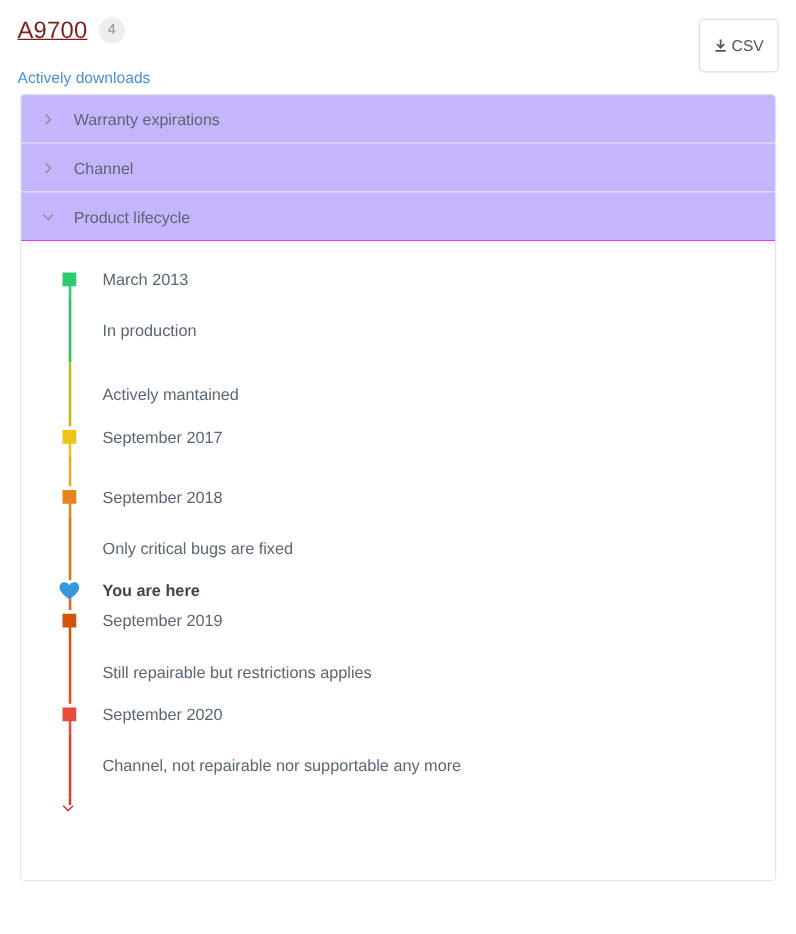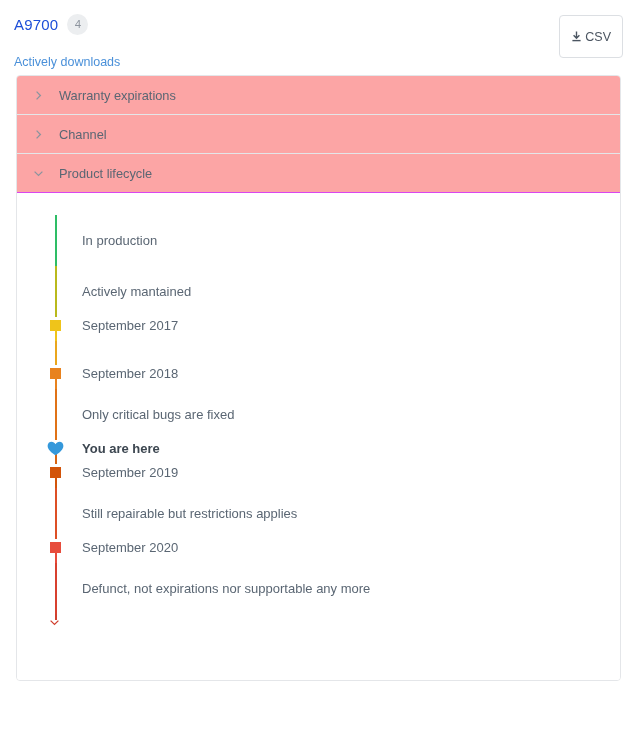--- a/index.html
+++ b/index.html
@@ -33,25 +33,26 @@
   }
   .title-row {
     position: absolute;
     left: 14px;
     top: 14px;
     display: flex;
     align-items: center;
     gap: 9px;
   }
   .page-title {
-    font-size: 15px;
-    color: #1d4ed8;
+    font-size: 19px;
+    color: #7f1d1d;
     font-weight: 400;
     letter-spacing: .2px;
     line-height: 1;
+    text-decoration: underline;
   }
   .count-badge {
     display: inline-flex;
     align-items: center;
     justify-content: center;
     min-width: 21px;
     height: 21px;
     padding: 0 5px;
     box-sizing: border-box;
     border-radius: 11px;
@@ -107,21 +108,21 @@
     border: 1px solid #e4e6e9;
     border-radius: 4px;
     background: #ffffff;
     overflow: hidden;
   }
 
   .acc-header {
     display: flex;
     align-items: center;
     height: 39px;
-    background: #fca5a5;
+    background: #c4b5fd;
     border-bottom: 1px solid #e4e6e9;
     box-sizing: border-box;
     cursor: pointer;
     user-select: none;
   }
   .acc-header:last-child { border-bottom: none; }
   .acc-header.open { border-bottom: 1px solid #d946ef; }
 
   .acc-caret {
     width: 42px;
@@ -263,20 +264,27 @@
       <div class="acc-header open">
         <span class="acc-caret">
           <svg width="11" height="11" viewBox="0 0 11 11" aria-hidden="true">
             <path d="M1.6 3.6 L5.5 7.4 L9.4 3.6" fill="none" stroke="#8d949e" stroke-width="1.3"></path>
           </svg>
         </span>
         <span class="acc-label">Product lifecycle</span>
       </div>
       <div class="acc-body">
         <div class="timeline">
+          <div class="tl-row milestone">
+            <div class="tl-gutter">
+              <div class="tl-line" style="background: rgb(46, 204, 113); top: 8px;"></div>
+              <span class="tl-marker" style="background: rgb(46, 204, 113);"></span>
+            </div>
+            <div class="tl-text">March 2013</div>
+          </div>
           <div class="tl-row phase">
             <div class="tl-gutter">
               <div class="tl-line" style="background: rgb(46, 189, 102);"></div>
             </div>
             <div class="tl-text">In production</div>
           </div>
           <div class="tl-row phase">
             <div class="tl-gutter">
               <div class="tl-line" style="background: rgb(185, 185, 28);"></div>
             </div>
@@ -333,21 +341,21 @@
             <div class="tl-gutter">
               <div class="tl-line" style="background: rgb(231, 76, 60); top: 8px;"></div>
               <span class="tl-marker" style="background: rgb(231, 76, 60);"></span>
             </div>
             <div class="tl-text">September 2020</div>
           </div>
           <div class="tl-row phase">
             <div class="tl-gutter">
               <div class="tl-line" style="background: rgb(216, 64, 47);"></div>
             </div>
-            <div class="tl-text">Defunct, not expirations nor supportable any more</div>
+            <div class="tl-text">Channel, not repairable nor supportable any more</div>
           </div>
           <div class="tl-row tl-end">
             <div class="tl-gutter">
               <div class="tl-line" style="background: rgb(208, 64, 47); bottom: auto; height: 6px;"></div>
               <span class="tl-end-caret"><svg width="11" height="11" viewBox="0 0 11 11" aria-hidden="true">
                   <path d="M1.6 3.6 L5.5 7.4 L9.4 3.6" fill="none" stroke="#d0402f" stroke-width="1.3"></path>
                 </svg></span>
             </div>
           </div>
         </div>

